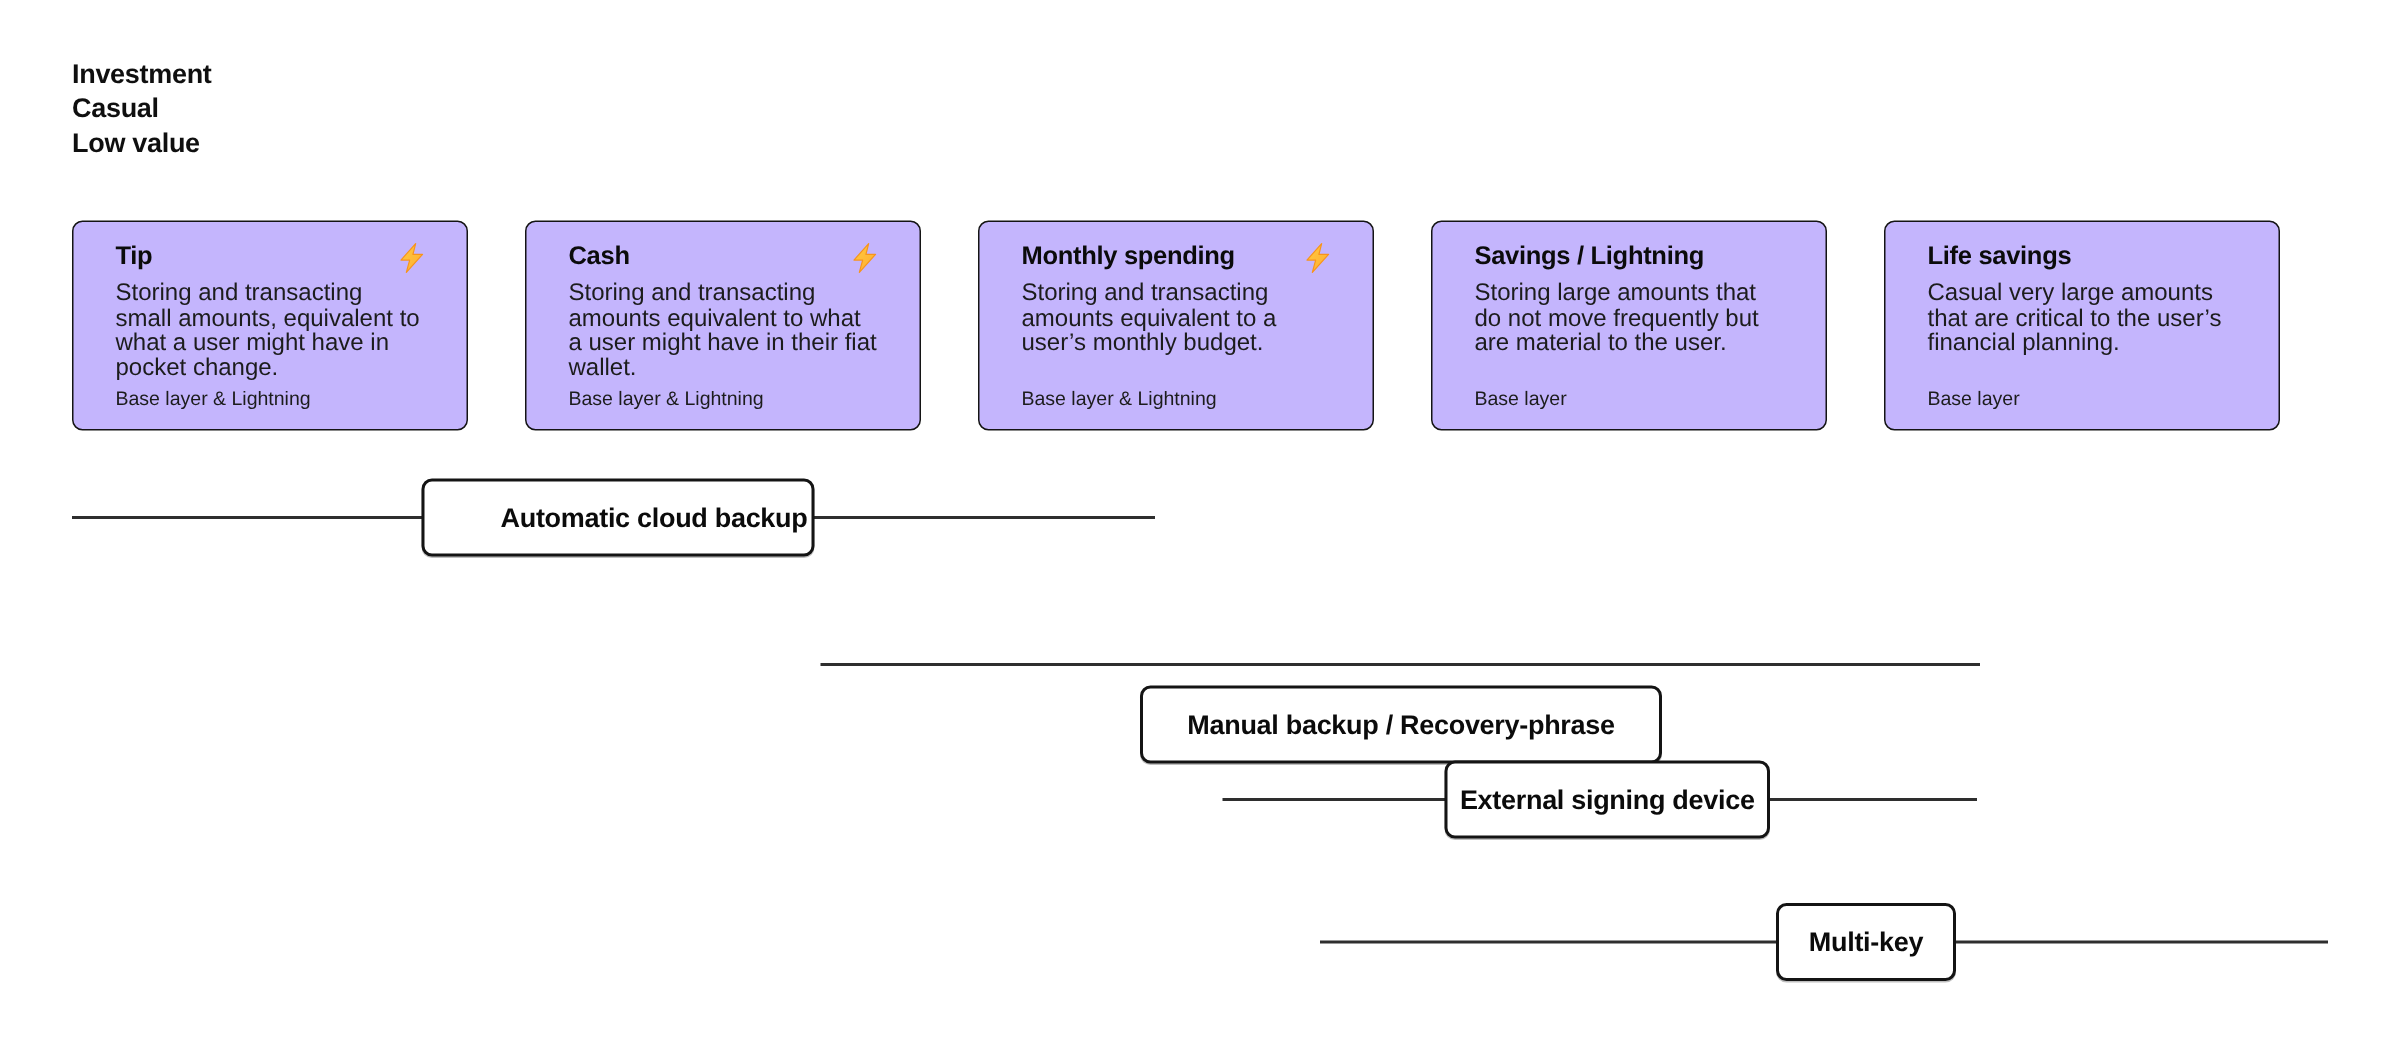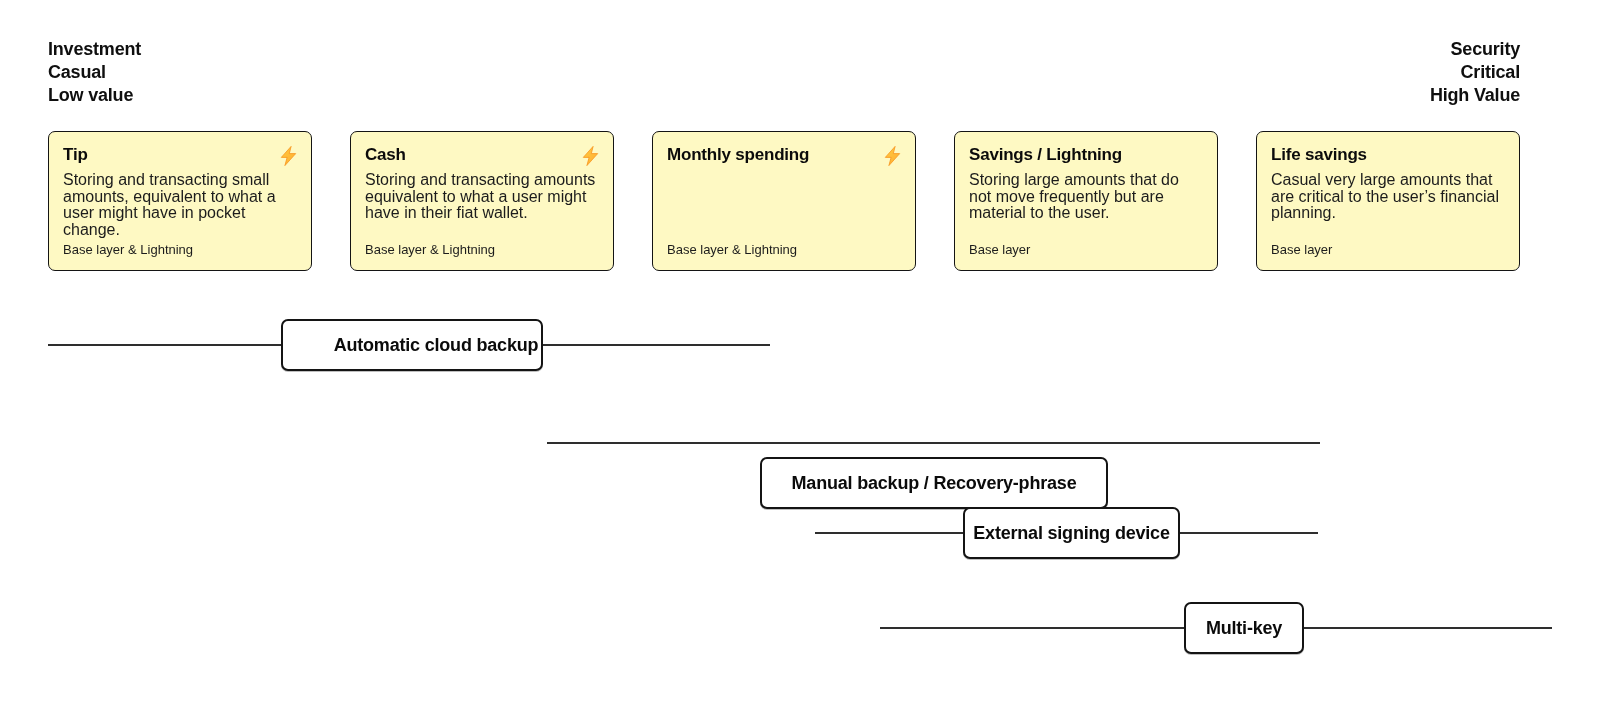--- a/index.html
+++ b/index.html
@@ -10,22 +10,22 @@
 
   
   .axis-label { position:absolute; top:38px; font-weight:700; font-size:18px; line-height:23px; letter-spacing:-0.2px; }
   .axis-left  { left:48px; text-align:left; }
   .axis-right { right:80px; text-align:right; }
 
   
   .cards { position:absolute; left:48px; top:131px; display:flex; gap:38px; }
   .card {
     box-sizing:border-box; width:264px; height:140px;
-    border:1.5px solid #141414; border-radius:7px; background:#fef9c3;
-    padding:12px 14px 13px; display:flex; flex-direction:column;
+    border:1.5px solid #141414; border-radius:7px; background:#c4b5fd;
+    padding:12px 28px 13px; display:flex; flex-direction:column;margin-top:16px;
   }
   .card-head { display:flex; justify-content:space-between; align-items:flex-start; }
   .card-title { font-weight:700; font-size:17px; line-height:22px; letter-spacing:-0.2px; color:#0b0b0b; }
   .bolt { width:17px; height:20px; flex:0 0 auto; margin-top:2px; }
   .card-desc { margin-top:6px; font-size:16px; line-height:16.5px; color:#1c1c1c; }
   .card-layers { margin-top:auto; font-size:13px; line-height:15px; color:#1c1c1c; }
 
   
   .method { position:absolute; height:0; border-top:2px solid #2e2e2e; }
   .m1 { left:48px;  top:344px; width:722px; }
@@ -58,25 +58,20 @@
   </defs>
 </svg>
 
 <div class="canvas">
 
   <div class="axis-label axis-left">
     <div>Investment</div>
     <div>Casual</div>
     <div>Low value</div>
   </div>
-  <div class="axis-label axis-right">
-    <div>Security</div>
-    <div>Critical</div>
-    <div>High Value</div>
-  </div>
 
   <div class="cards">
 
     <div class="card">
       <div class="card-head">
         <span class="card-title">Tip</span>
         <svg class="bolt" viewBox="0 0 16 20">
           <path d="M10.6 0.4 L0.8 11.4 L6.6 11.4 L4.4 19.6 L15.2 7.6 L8.8 7.6 Z" fill="url(#boltg)" stroke="#F7941D" stroke-width="0.8" stroke-linejoin="round"></path>
         </svg>
       </div>
@@ -95,20 +90,21 @@
       <div class="card-layers">Base layer &amp; Lightning</div>
     </div>
 
     <div class="card">
       <div class="card-head">
         <span class="card-title">Monthly spending</span>
         <svg class="bolt" viewBox="0 0 16 20">
           <path d="M10.6 0.4 L0.8 11.4 L6.6 11.4 L4.4 19.6 L15.2 7.6 L8.8 7.6 Z" fill="url(#boltg)" stroke="#F7941D" stroke-width="0.8" stroke-linejoin="round"></path>
         </svg>
       </div>
+      <div class="card-desc">Storing and transacting amounts equivalent to a user’s monthly budget.</div>
       <div class="card-layers">Base layer &amp; Lightning</div>
     </div>
 
     <div class="card">
       <div class="card-head">
         <span class="card-title">Savings / Lightning</span>
       </div>
       <div class="card-desc">Storing large amounts that do not move frequently but are material to the user.</div>
       <div class="card-layers">Base layer</div>
     </div>

